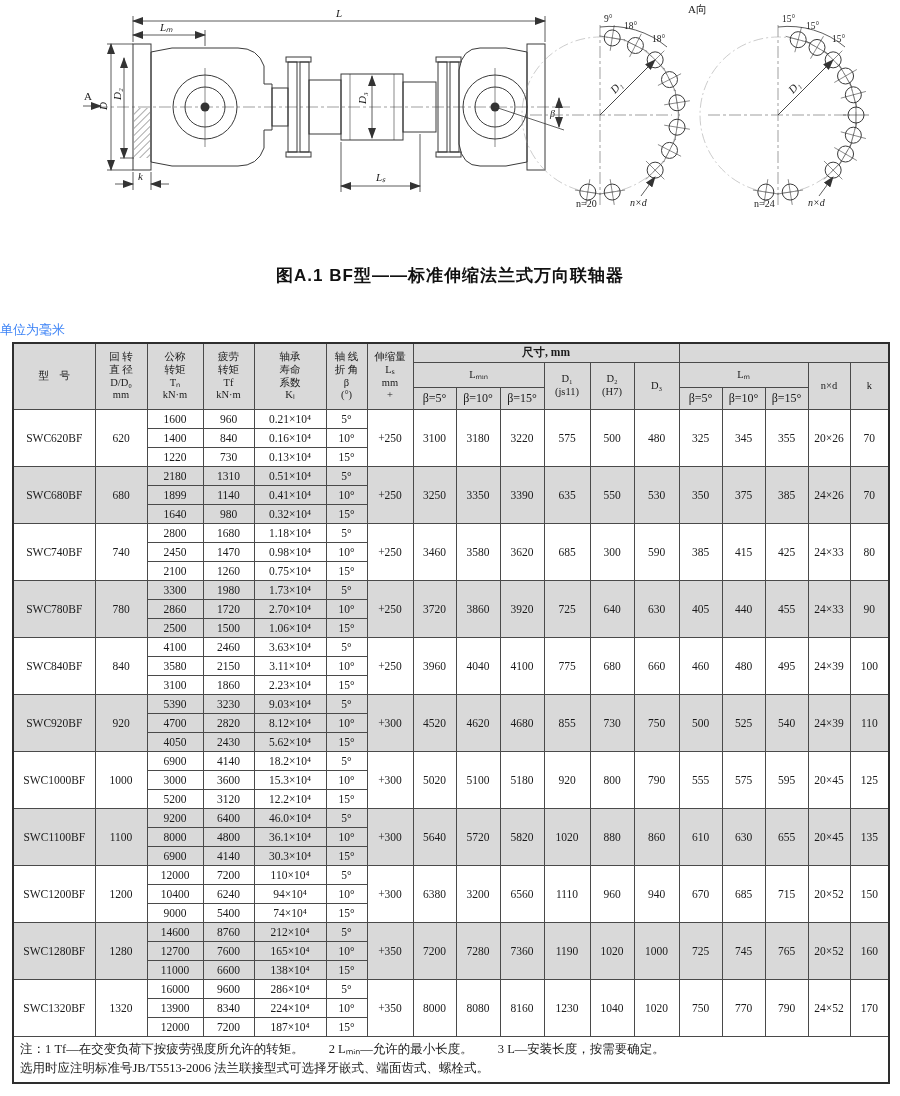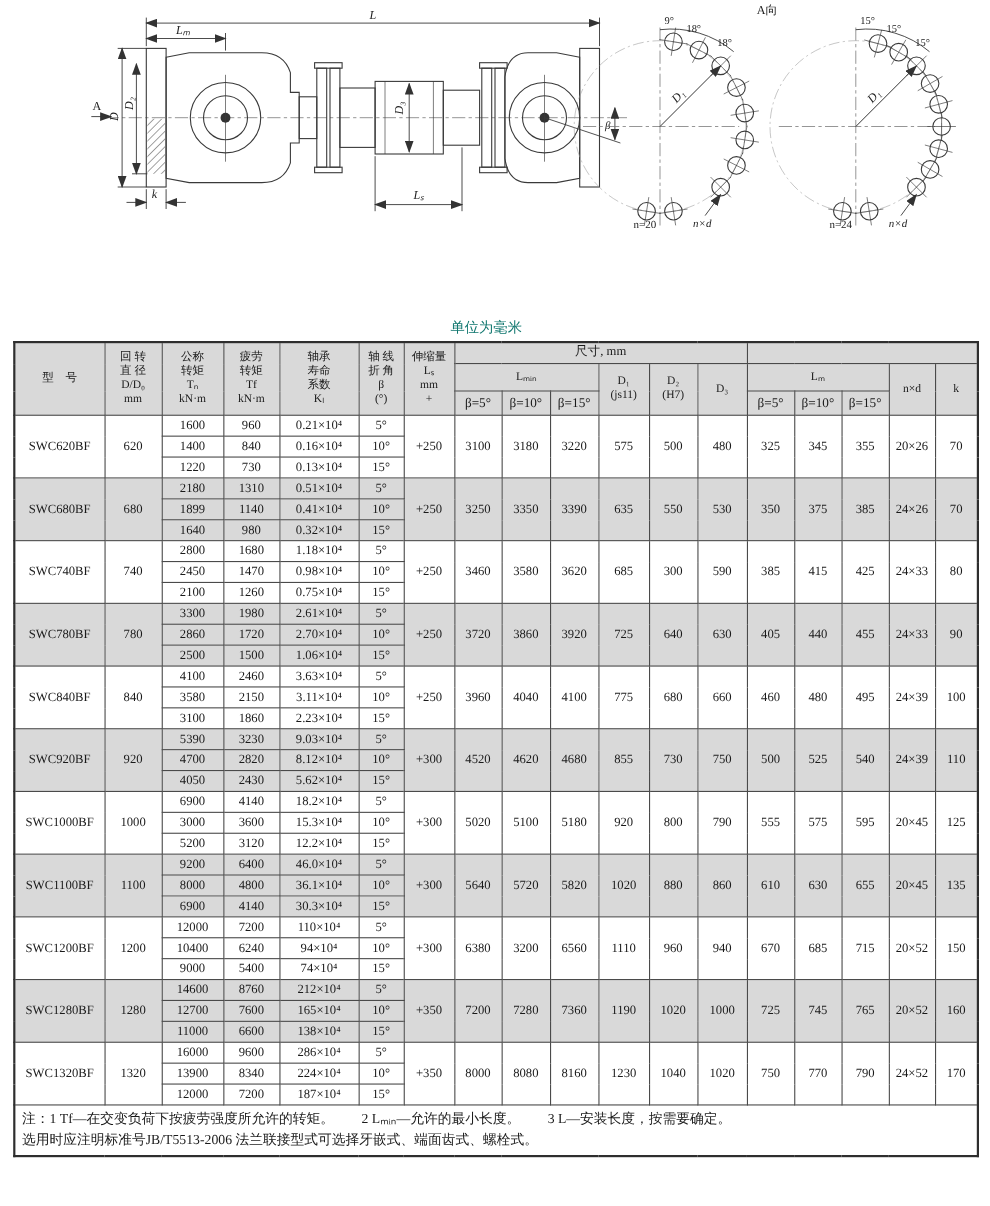--- a/index.html
+++ b/index.html
@@ -1,27 +1,27 @@
 <!DOCTYPE html>
 <html><head>
 <meta charset="utf-8">
 <style>
   html,body{margin:0;padding:0;background:#fff;}
   body{width:900px;height:1096px;overflow:hidden;font-family:"Liberation Serif",serif;color:#1a1a1a;}
   .page{position:relative;width:900px;height:1096px;background:#fff;}
   svg text{font-family:"Liberation Serif",serif;fill:#222;}
   .caption{margin-top:10px;text-align:center;font-family:"Liberation Sans",sans-serif;
            font-size:17px;font-weight:bold;letter-spacing:1px;color:#111;}
-  .units{margin:34px 16px 3px 0;text-align:center;font-size:13px;color:#0f766e;}
+  .units{margin:34px 16px 3px 0;text-align:left;font-size:13px;color:#3b82f6;}
   .tblwrap{margin:0 12px;}
   table{width:876px;border-collapse:collapse;table-layout:fixed;border:2px solid #2e2e2e;}
   th,td{border:1px solid #4a4a4a;text-align:center;vertical-align:middle;overflow:hidden;}
   thead th{background:#d9d9d9;font-weight:normal;font-size:10.5px;line-height:1.2;
            white-space:pre-line;padding:1px 0;}
-  thead tr.r1 th.grp{height:16px;font-size:11.5px;}
+  thead tr.r1 th.grp{height:16px;font-size:11.5px;font-weight:bold;}
   thead tr.r2 th{height:22px;}
   thead tr.r3 th{height:19px;font-size:12px;}
   tbody td{font-size:11.5px;height:18px;padding:0 1px;white-space:nowrap;}
   tbody tr.gray td{background:#d9d9d9;}
   tfoot td{font-size:12.5px;text-align:left;padding:3px 2px 4px 6px;line-height:1.5;background:#fff;}
 </style>
 </head>
 <body>
 
 <div class="page">
@@ -198,20 +198,21 @@
       <text x="832" y="42" font-size="9.5">15°</text>
       <text x="793" y="94" font-size="11" font-style="italic" transform="rotate(-47 793 94)">D₁</text>
       <text x="808" y="206" font-size="10" font-style="italic">n×d</text>
       <text x="754" y="207" font-size="10">n=24</text>
     </g>
 
     <text x="688" y="13" font-size="11" font-family="Liberation Sans, sans-serif">A向</text>
   </svg>
 
   
+  <div class="caption">图A.1  BF型——标准伸缩法兰式万向联轴器</div>
   <div class="units">单位为毫米</div>
 
   
   <div class="tblwrap">
   <table>
     <colgroup>
       <col style="width:82px">
           <col style="width:52px">
           <col style="width:56px">
           <col style="width:51px">
@@ -375,21 +376,21 @@
             <td>2100</td>
             <td>1260</td>
             <td>0.75×10⁴</td>
             <td>15°</td>
           </tr>
           <tr class="gray">
             <td rowspan="3">SWC780BF</td>
             <td rowspan="3">780</td>
             <td>3300</td>
             <td>1980</td>
-            <td>2.61×10⁴</td>
+            <td>1.73×10⁴</td>
             <td>5°</td>
             <td rowspan="3">+250</td>
             <td rowspan="3">3720</td>
             <td rowspan="3">3860</td>
             <td rowspan="3">3920</td>
             <td rowspan="3">725</td>
             <td rowspan="3">640</td>
             <td rowspan="3">630</td>
             <td rowspan="3">405</td>
             <td rowspan="3">440</td>

